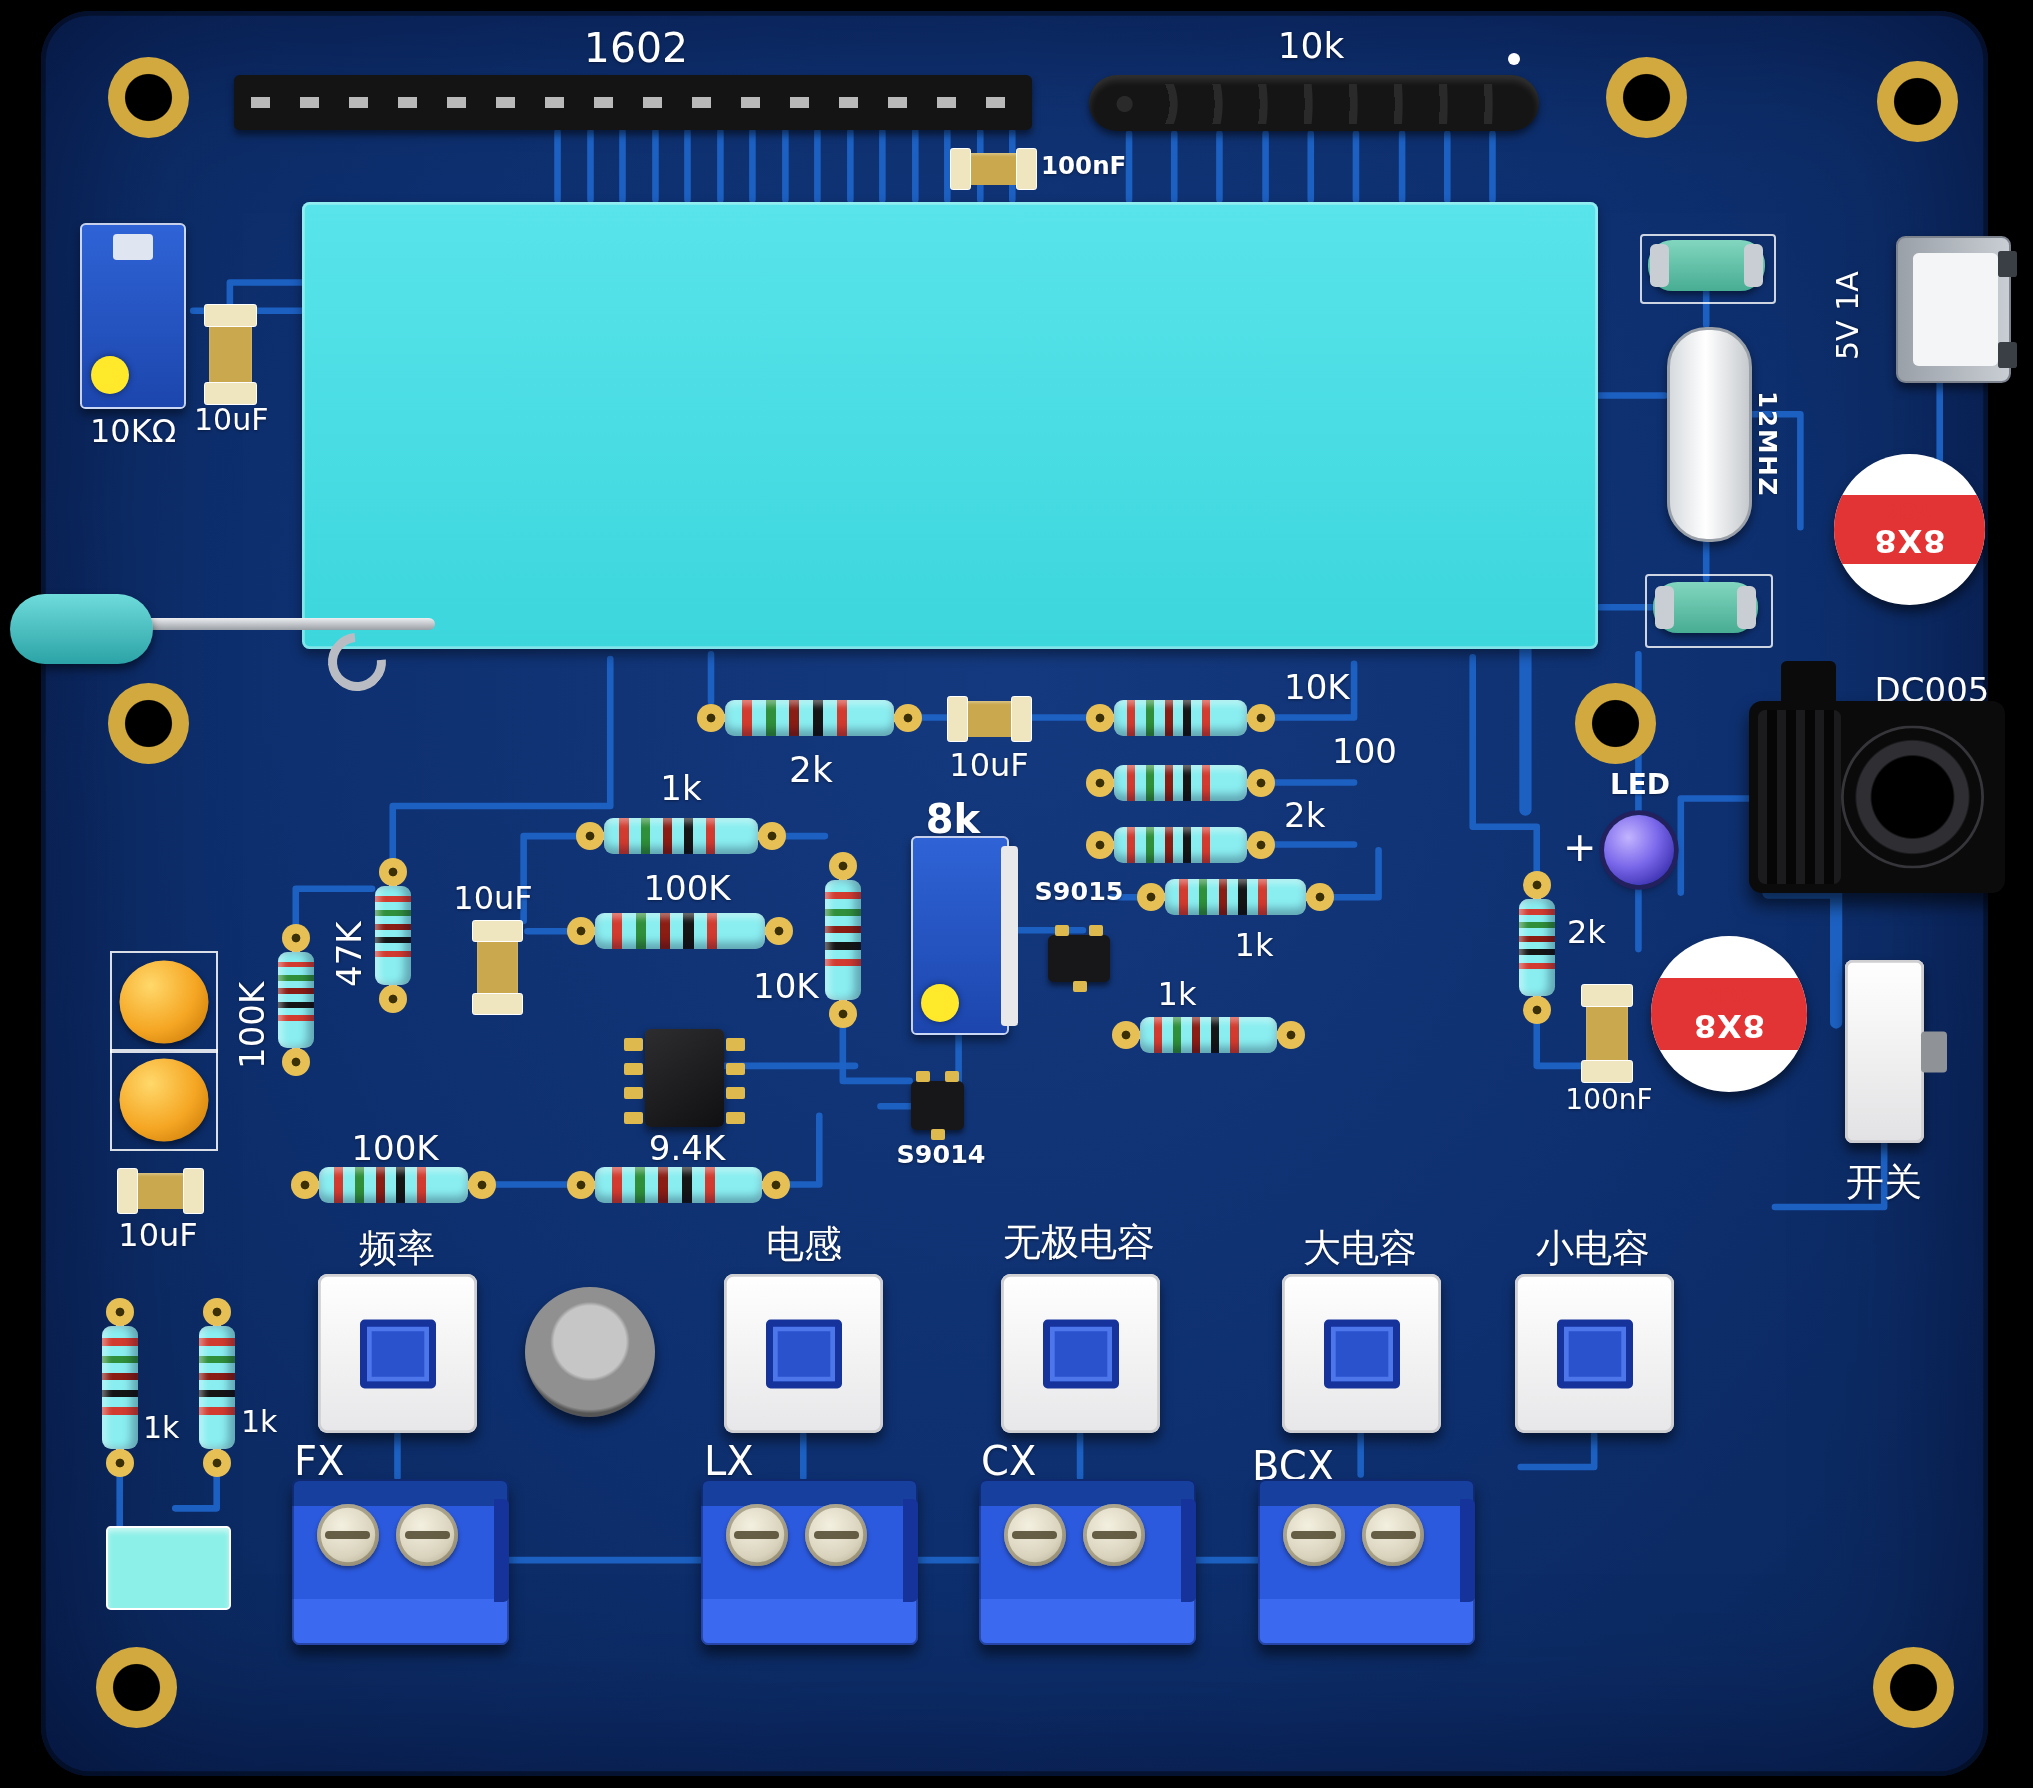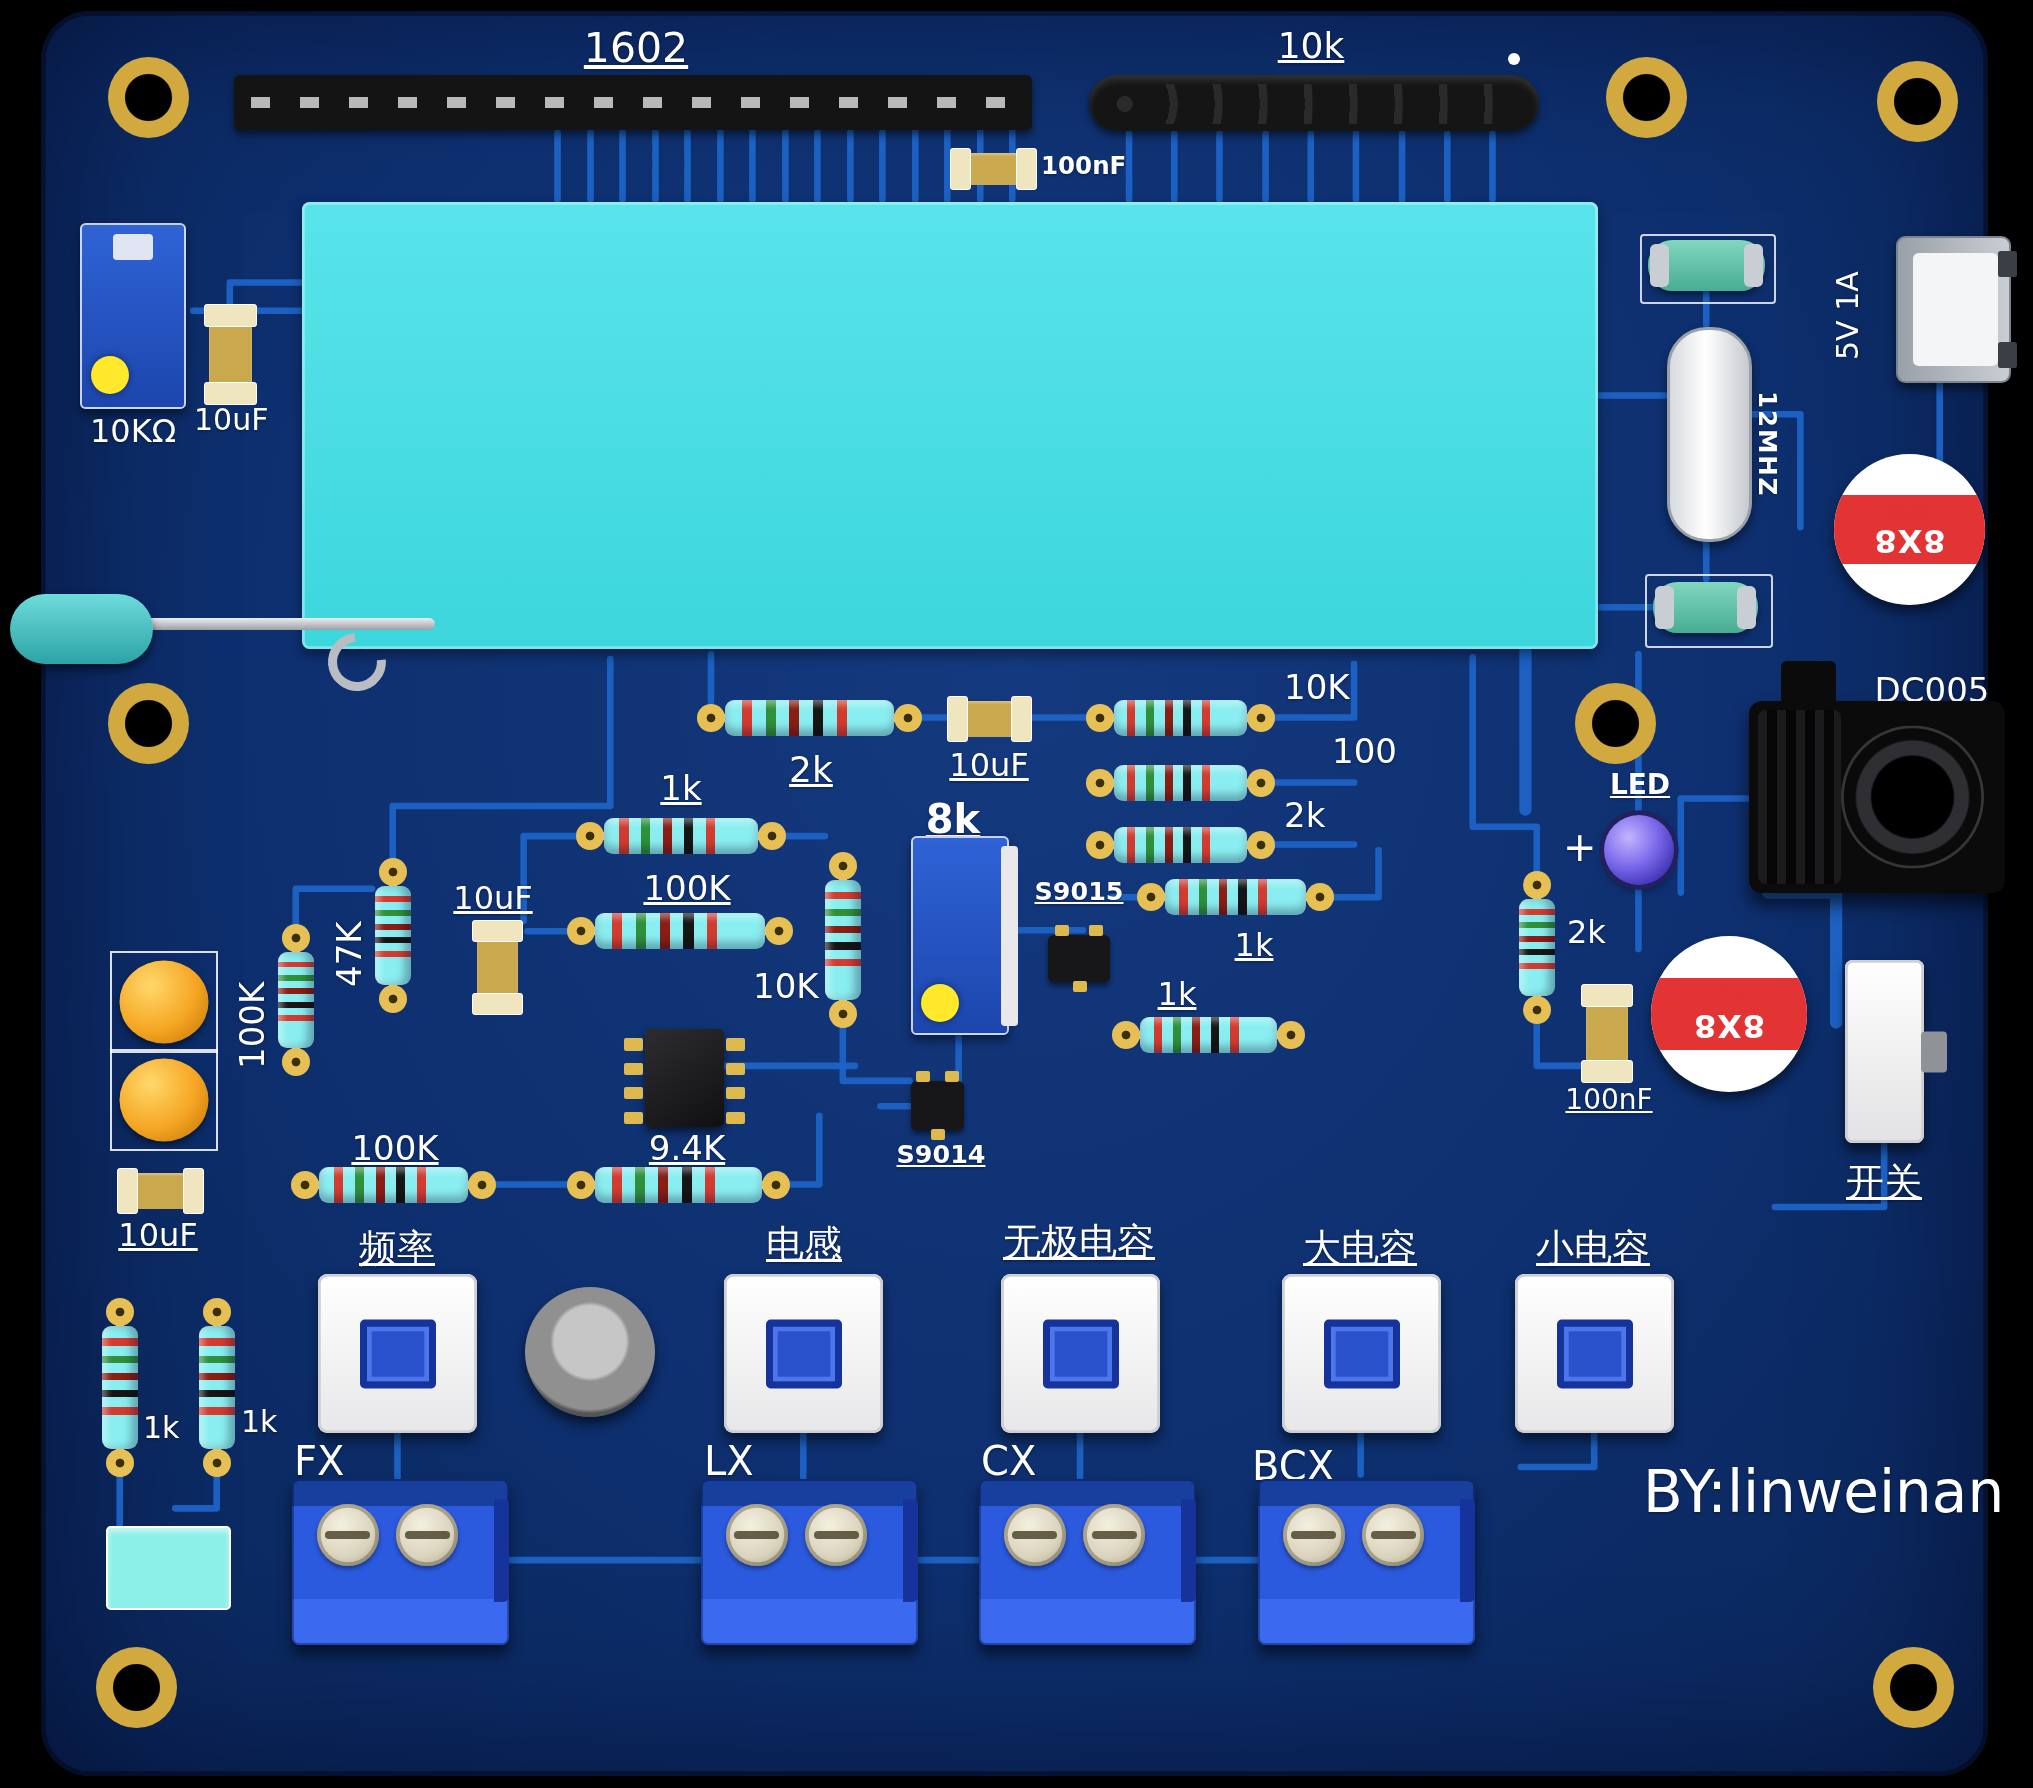--- a/index.html
+++ b/index.html
@@ -7,21 +7,21 @@
          font-family:"DejaVu Sans",sans-serif;}
   .board{position:absolute;left:41px;top:11.3px;width:1947px;height:1765px;border-radius:49px;
          background:radial-gradient(ellipse at 50% 38%,#14397e 0%,#0e3070 52%,#0a2558 100%);
          box-shadow:inset 0 0 0 4.7px rgba(0,0,0,.4), inset 0 0 169px rgba(0,0,25,.55);}
   .traces{position:absolute;left:0;top:0;pointer-events:none;}
   .traces path{fill:none;stroke:#1d63c6;stroke-width:7;stroke-linecap:round;stroke-linejoin:round;opacity:.95;}
   .traces path.thick{stroke-width:13;}
   .hole{position:absolute;width:81px;height:81px;border-radius:50%;
         background:radial-gradient(circle,#000 0 40%,#d2a93f 42% 76%,#8a6a1d 78% 90%,rgba(0,0,0,0) 92%);}
   .lbl{position:absolute;color:#fff;white-space:nowrap;text-shadow:0 0.9px 2.8px rgba(0,0,10,.45);line-height:1.1;}
-  .c{transform:translateX(-50%);text-decoration:underline;}
+  .c{transform:translateX(-50%);}
   .rot{transform:rotate(-90deg);transform-origin:top left;}
   .vtext{writing-mode:vertical-rl;letter-spacing:1.9px;}
   .pad{position:absolute;width:28px;height:28px;border-radius:50%;
        background:radial-gradient(circle,#3a2f05 0 20%,#e7c055 24% 70%,#a8822a 100%);}
   .res-h,.res-v{position:absolute;}
   .res-h{height:36px;}
   .res-v{width:36px;}
   .res-h .lead{position:absolute;left:11.3px;right:11.3px;top:14px;height:7.5px;background:#cfd4da;border-radius:3.8px;}
   .res-v .lead{position:absolute;top:11.3px;bottom:11.3px;left:14px;width:7.5px;background:#cfd4da;border-radius:3.8px;}
   .res-h .rbody{position:absolute;left:28px;right:28px;top:0;bottom:0;border-radius:9.4px;
@@ -436,15 +436,14 @@
       <div class="screw s1"></div>
       <div class="screw s2"></div>
     </div>
 
   <div class="lbl" style="left:1252px;top:1444px;font-size:40px">BCX</div>
   <div class="term" style="left:1258px;top:1479px">
       <div class="screw s1"></div>
       <div class="screw s2"></div>
     </div>
 
-  <div class="lbl" style="left:1643px;top:1461px;font-size:58px">BY:linweinan</div>
 </div>
 
 
 </body></html>

